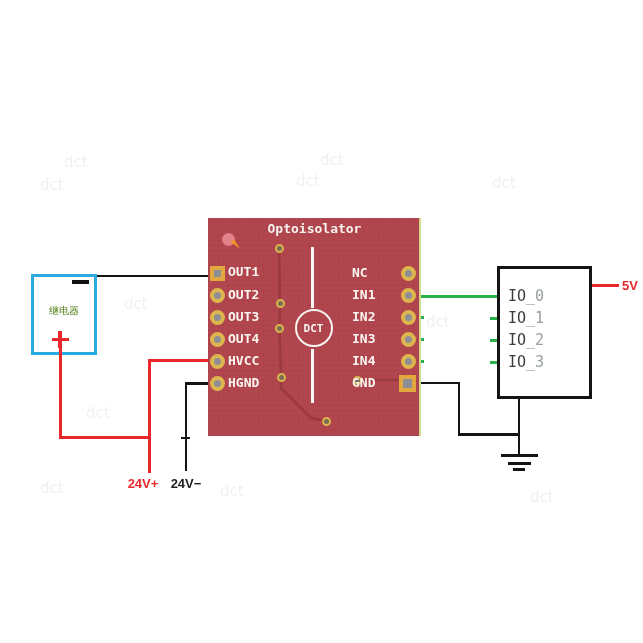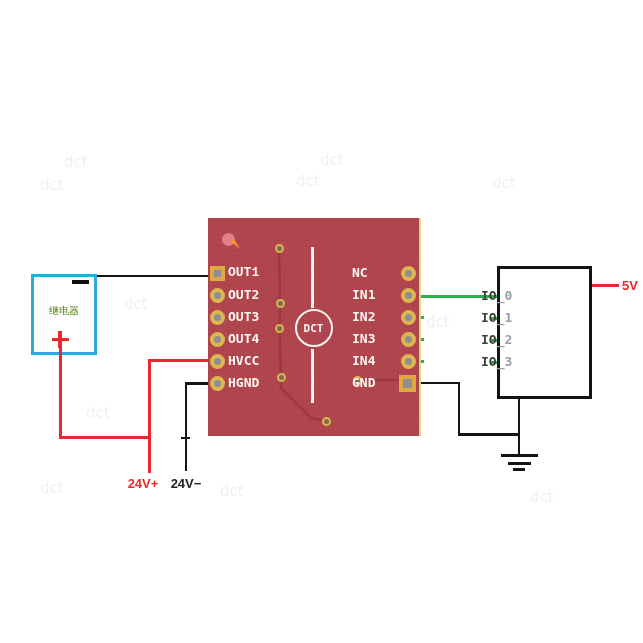--- a/index.html
+++ b/index.html
@@ -43,22 +43,22 @@
           box-sizing:border-box;}
   .via{position:absolute;width:9px;height:9px;border-radius:50%;border:2.5px solid #d9b54c;
        background:#7d6c55;box-sizing:border-box;}
   .pinlbl{position:absolute;font-family:"DejaVu Sans Mono","Liberation Mono",monospace;
           font-weight:bold;font-size:13px;color:#fbf5f1;line-height:16px;}
   .pinlbl.r{width:46px;text-align:left;}
   
   .mcu-box{position:absolute;left:497px;top:266px;width:95px;height:133px;border:3px solid #141414;
            background:#fff;box-sizing:border-box;}
   .mcu-label{position:absolute;left:497px;top:247px;width:95px;text-align:center;font-size:14px;color:#111;margin-top:36px;}
-  .io-row{position:absolute;left:481px;font-family:"DejaVu Sans Mono","Liberation Mono",monospace;
-          font-weight:bold;font-size:13px;line-height:16px;}
+  .io-row{position:absolute;left:508px;font-family:"DejaVu Sans Mono","Liberation Mono",monospace;
+          font-weight:normal;font-size:15px;line-height:16px;}
   .io-pre{color:#3c3c3c;}
   .io-suf{color:#9aa0a0;}
   
   .lbl-red{position:absolute;color:#e8282d;font-weight:bold;font-size:13px;}
   .lbl-blk{position:absolute;color:#222;font-weight:bold;font-size:13px;}
   .gndbar{position:absolute;background:#141414;}
   svg.traces{position:absolute;left:208px;top:218px;}
 </style>
 </head>
 <body>
@@ -108,20 +108,21 @@
   <div class="wire wk" style="left:415px;top:381.5px;width:45px;height:2.5px;"></div>
   <div class="wire wk" style="left:457.5px;top:381.5px;width:2.5px;height:54px;"></div>
   <div class="wire wk" style="left:457.5px;top:433px;width:62.5px;height:2.5px;"></div>
   <div class="wire wk" style="left:517.5px;top:397px;width:2.5px;height:58px;"></div>
 
   <div class="gndbar" style="left:500.5px;top:454px;width:37px;height:3px;"></div>
   <div class="gndbar" style="left:507.5px;top:461.5px;width:23px;height:3px;"></div>
   <div class="gndbar" style="left:513px;top:468px;width:12px;height:3px;"></div>
 
   <div class="board"></div>
+  <div class="board-title">Optoisolator</div>
 
   <div class="led-dot"></div>
   <div class="led-glow"></div>
 
   <svg class="traces" width="213" height="218" viewBox="0 0 213 218">
     <polyline points="71,30 72,85 71.5,110 73,159" fill="none" stroke="#9b3940" stroke-width="2.6"></polyline>
     <polyline points="73,159 73,170 103,200 118,203" fill="none" stroke="#9b3940" stroke-width="2.6"></polyline>
     <polyline points="149,162 191,162" fill="none" stroke="#9b3940" stroke-width="2.6"></polyline>
   </svg>
 

